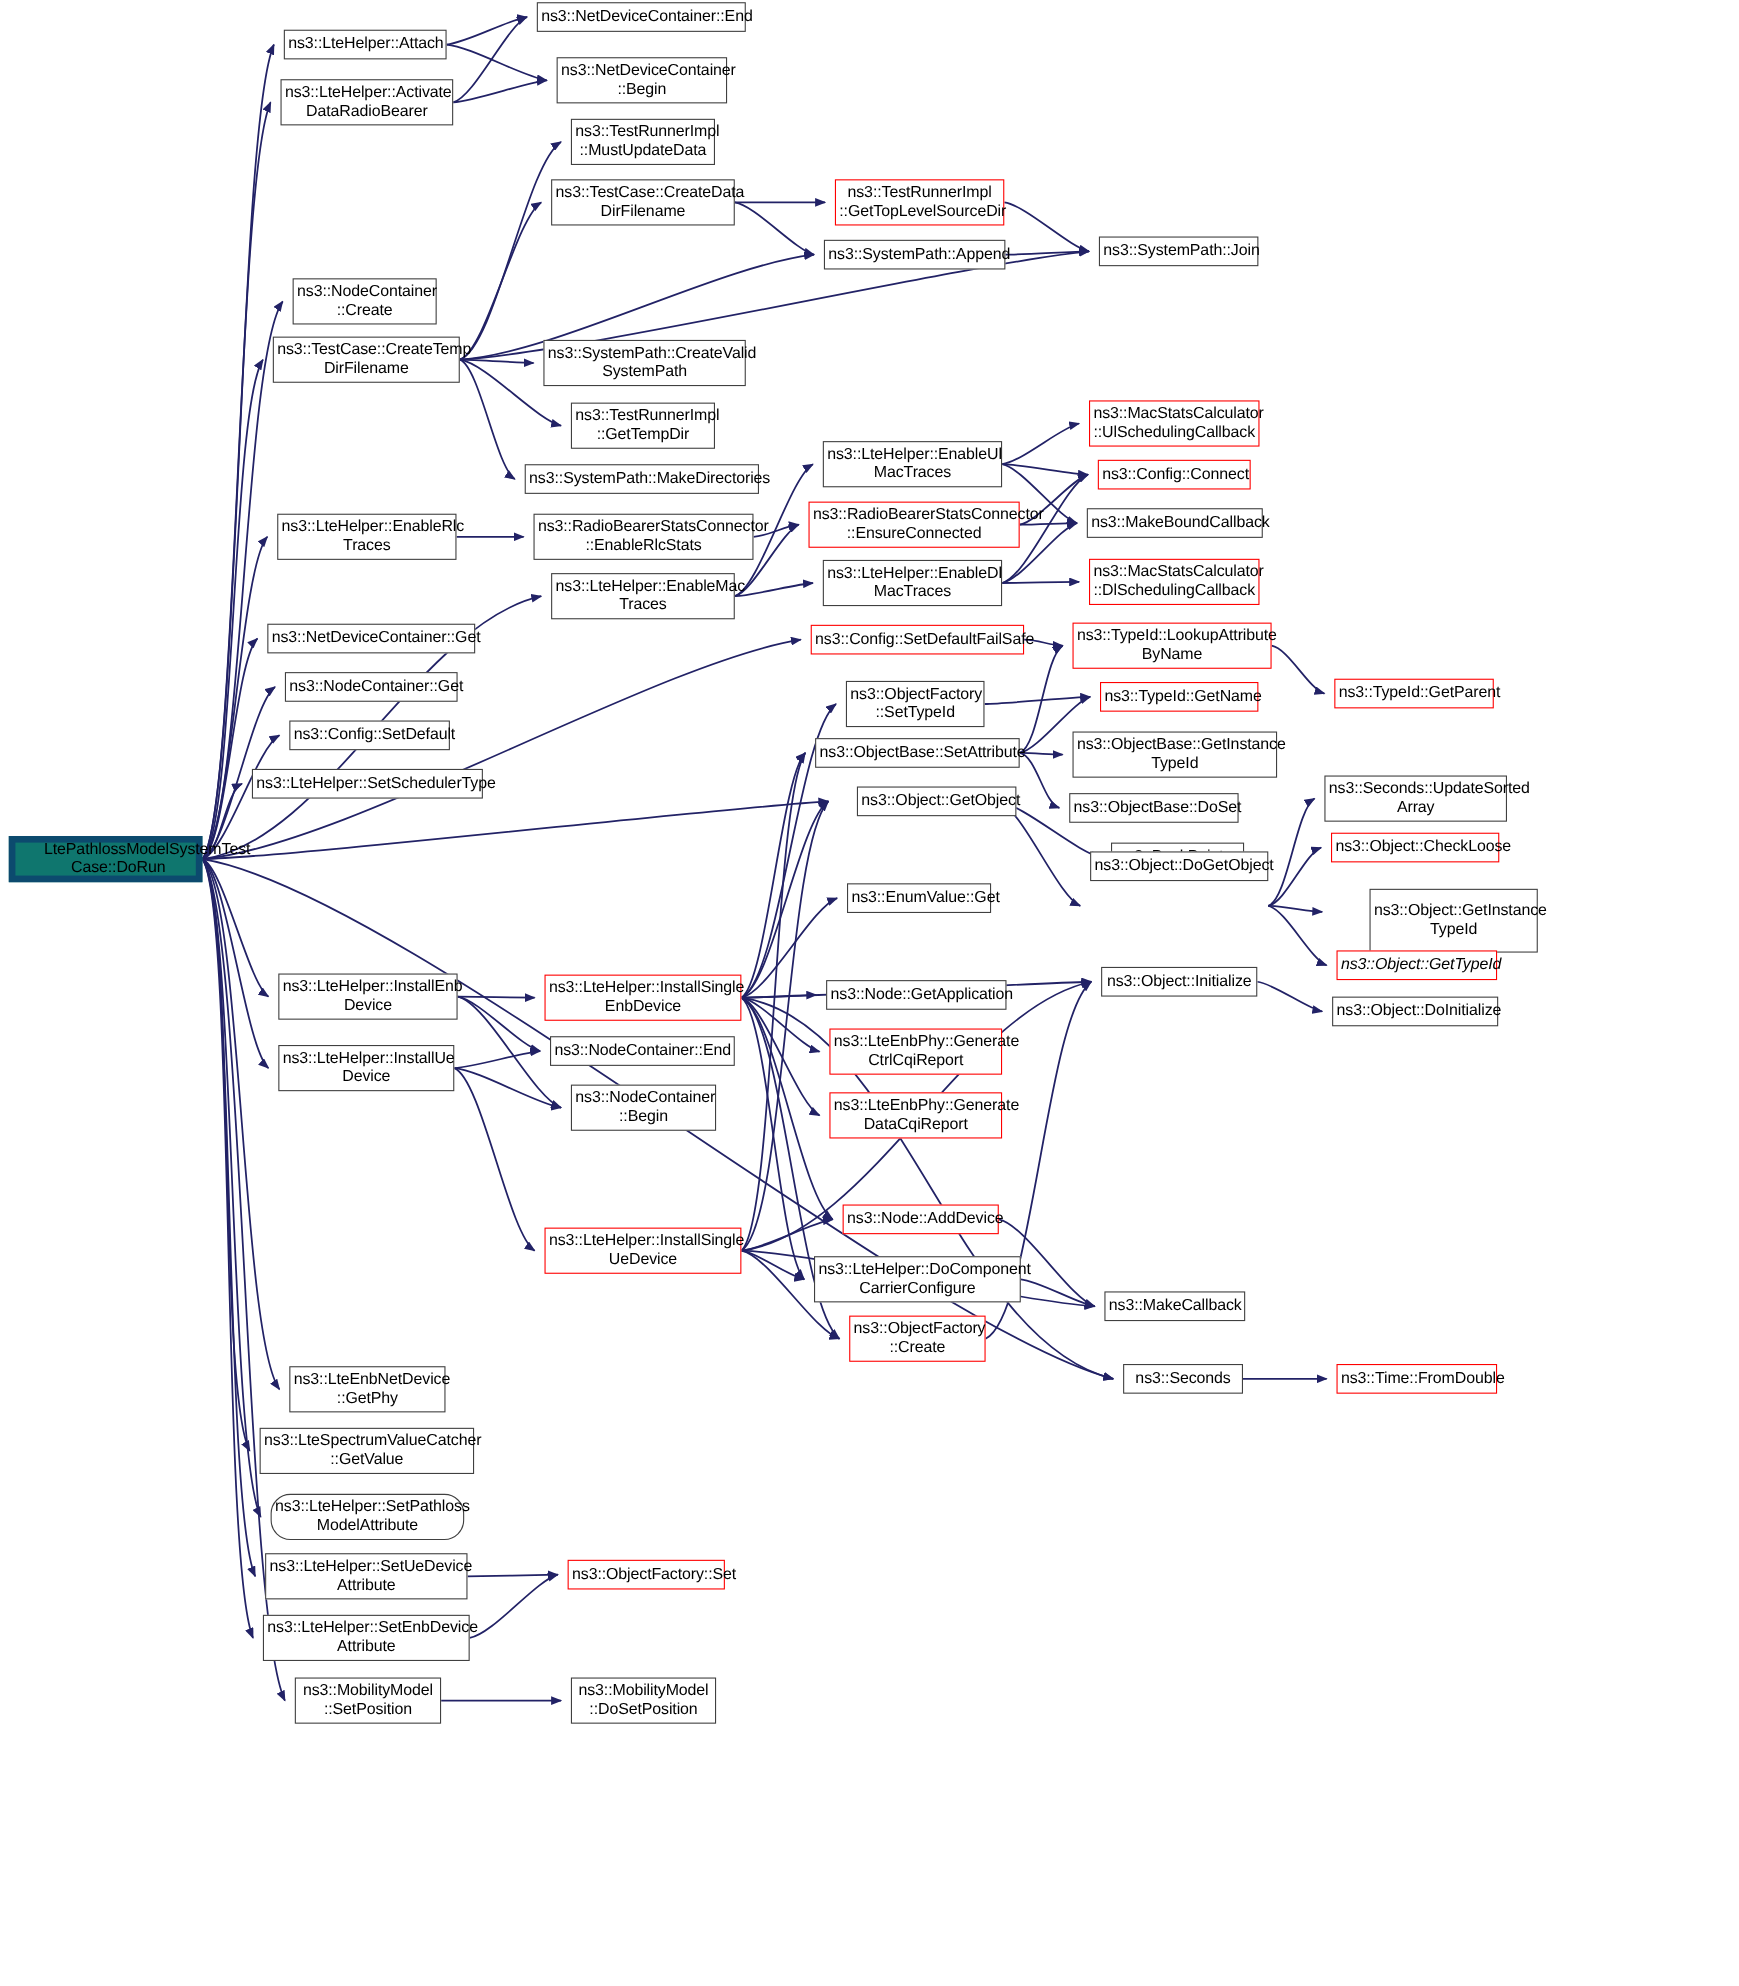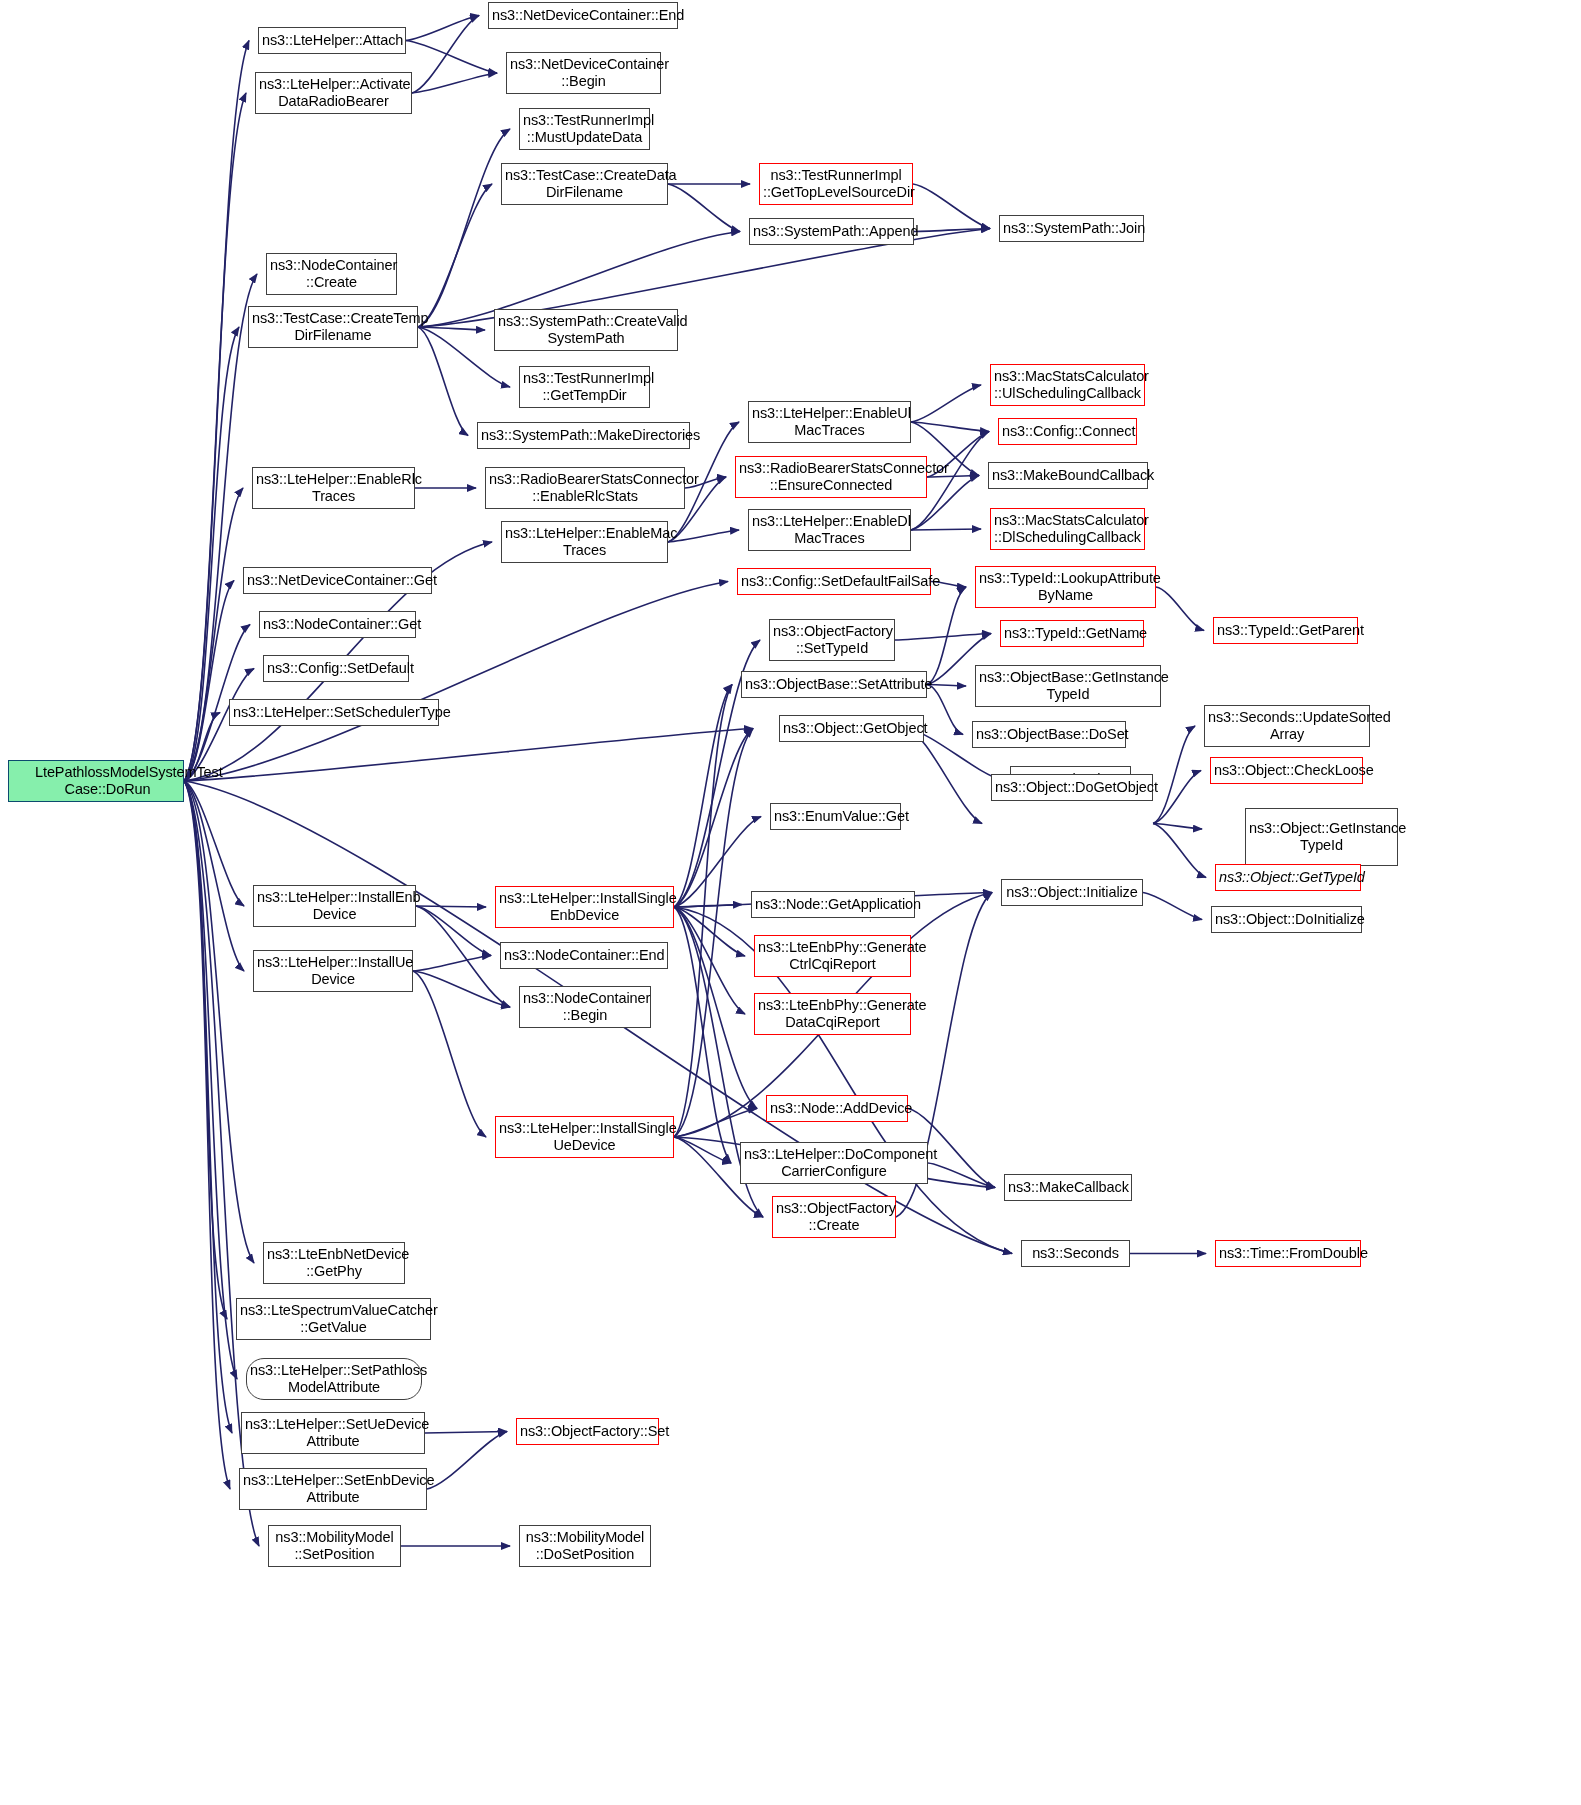--- a/index.html
+++ b/index.html
@@ -38,22 +38,22 @@
     line-height: 1.15;
     letter-spacing: -0.1px;
     padding: 1px 3px;
     white-space: pre-line;
     z-index: 5;
   }
   .node.red {
     border: 1px solid #ff0000;
   }
   .node.root {
-    background: #86efac;
-    border: 1px solid #0c4a6e;
+    background: #0f766e;
+    border: 6px solid #0c4a6e;
     padding-left: 26px;
   }
   .node span {
     display: block;
     width: 100%;
   }
 </style>
 </head>
 <body>
 

